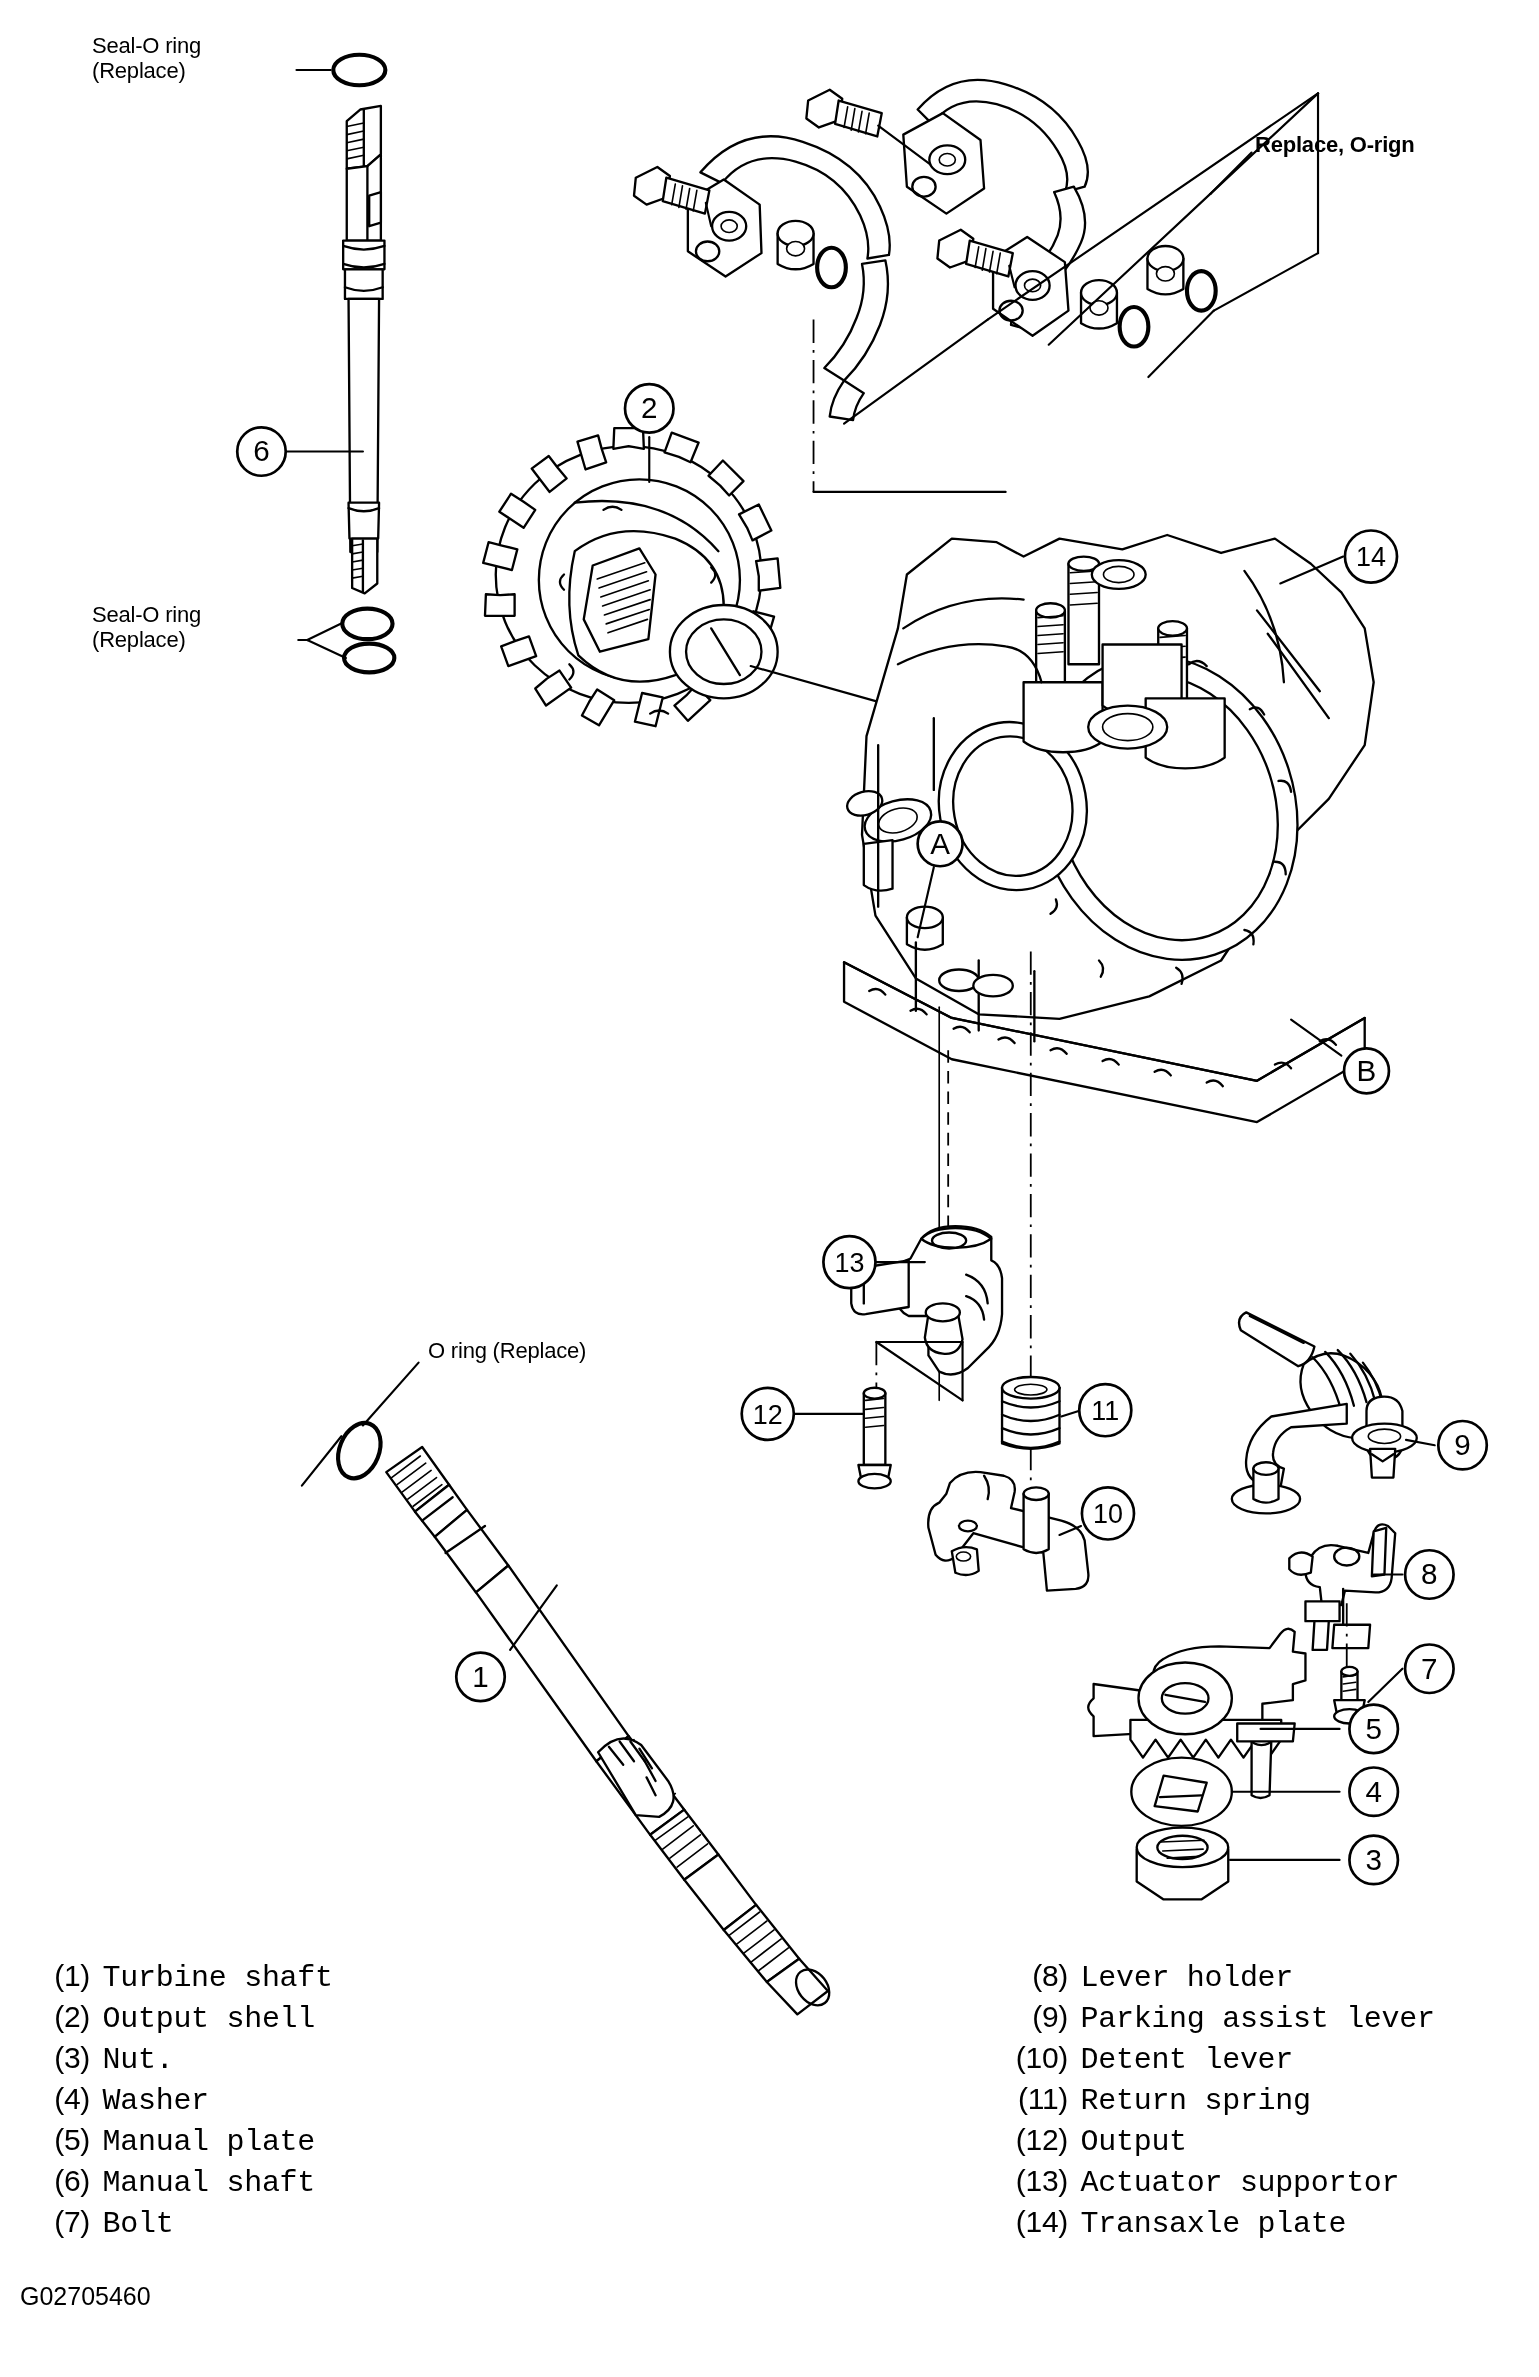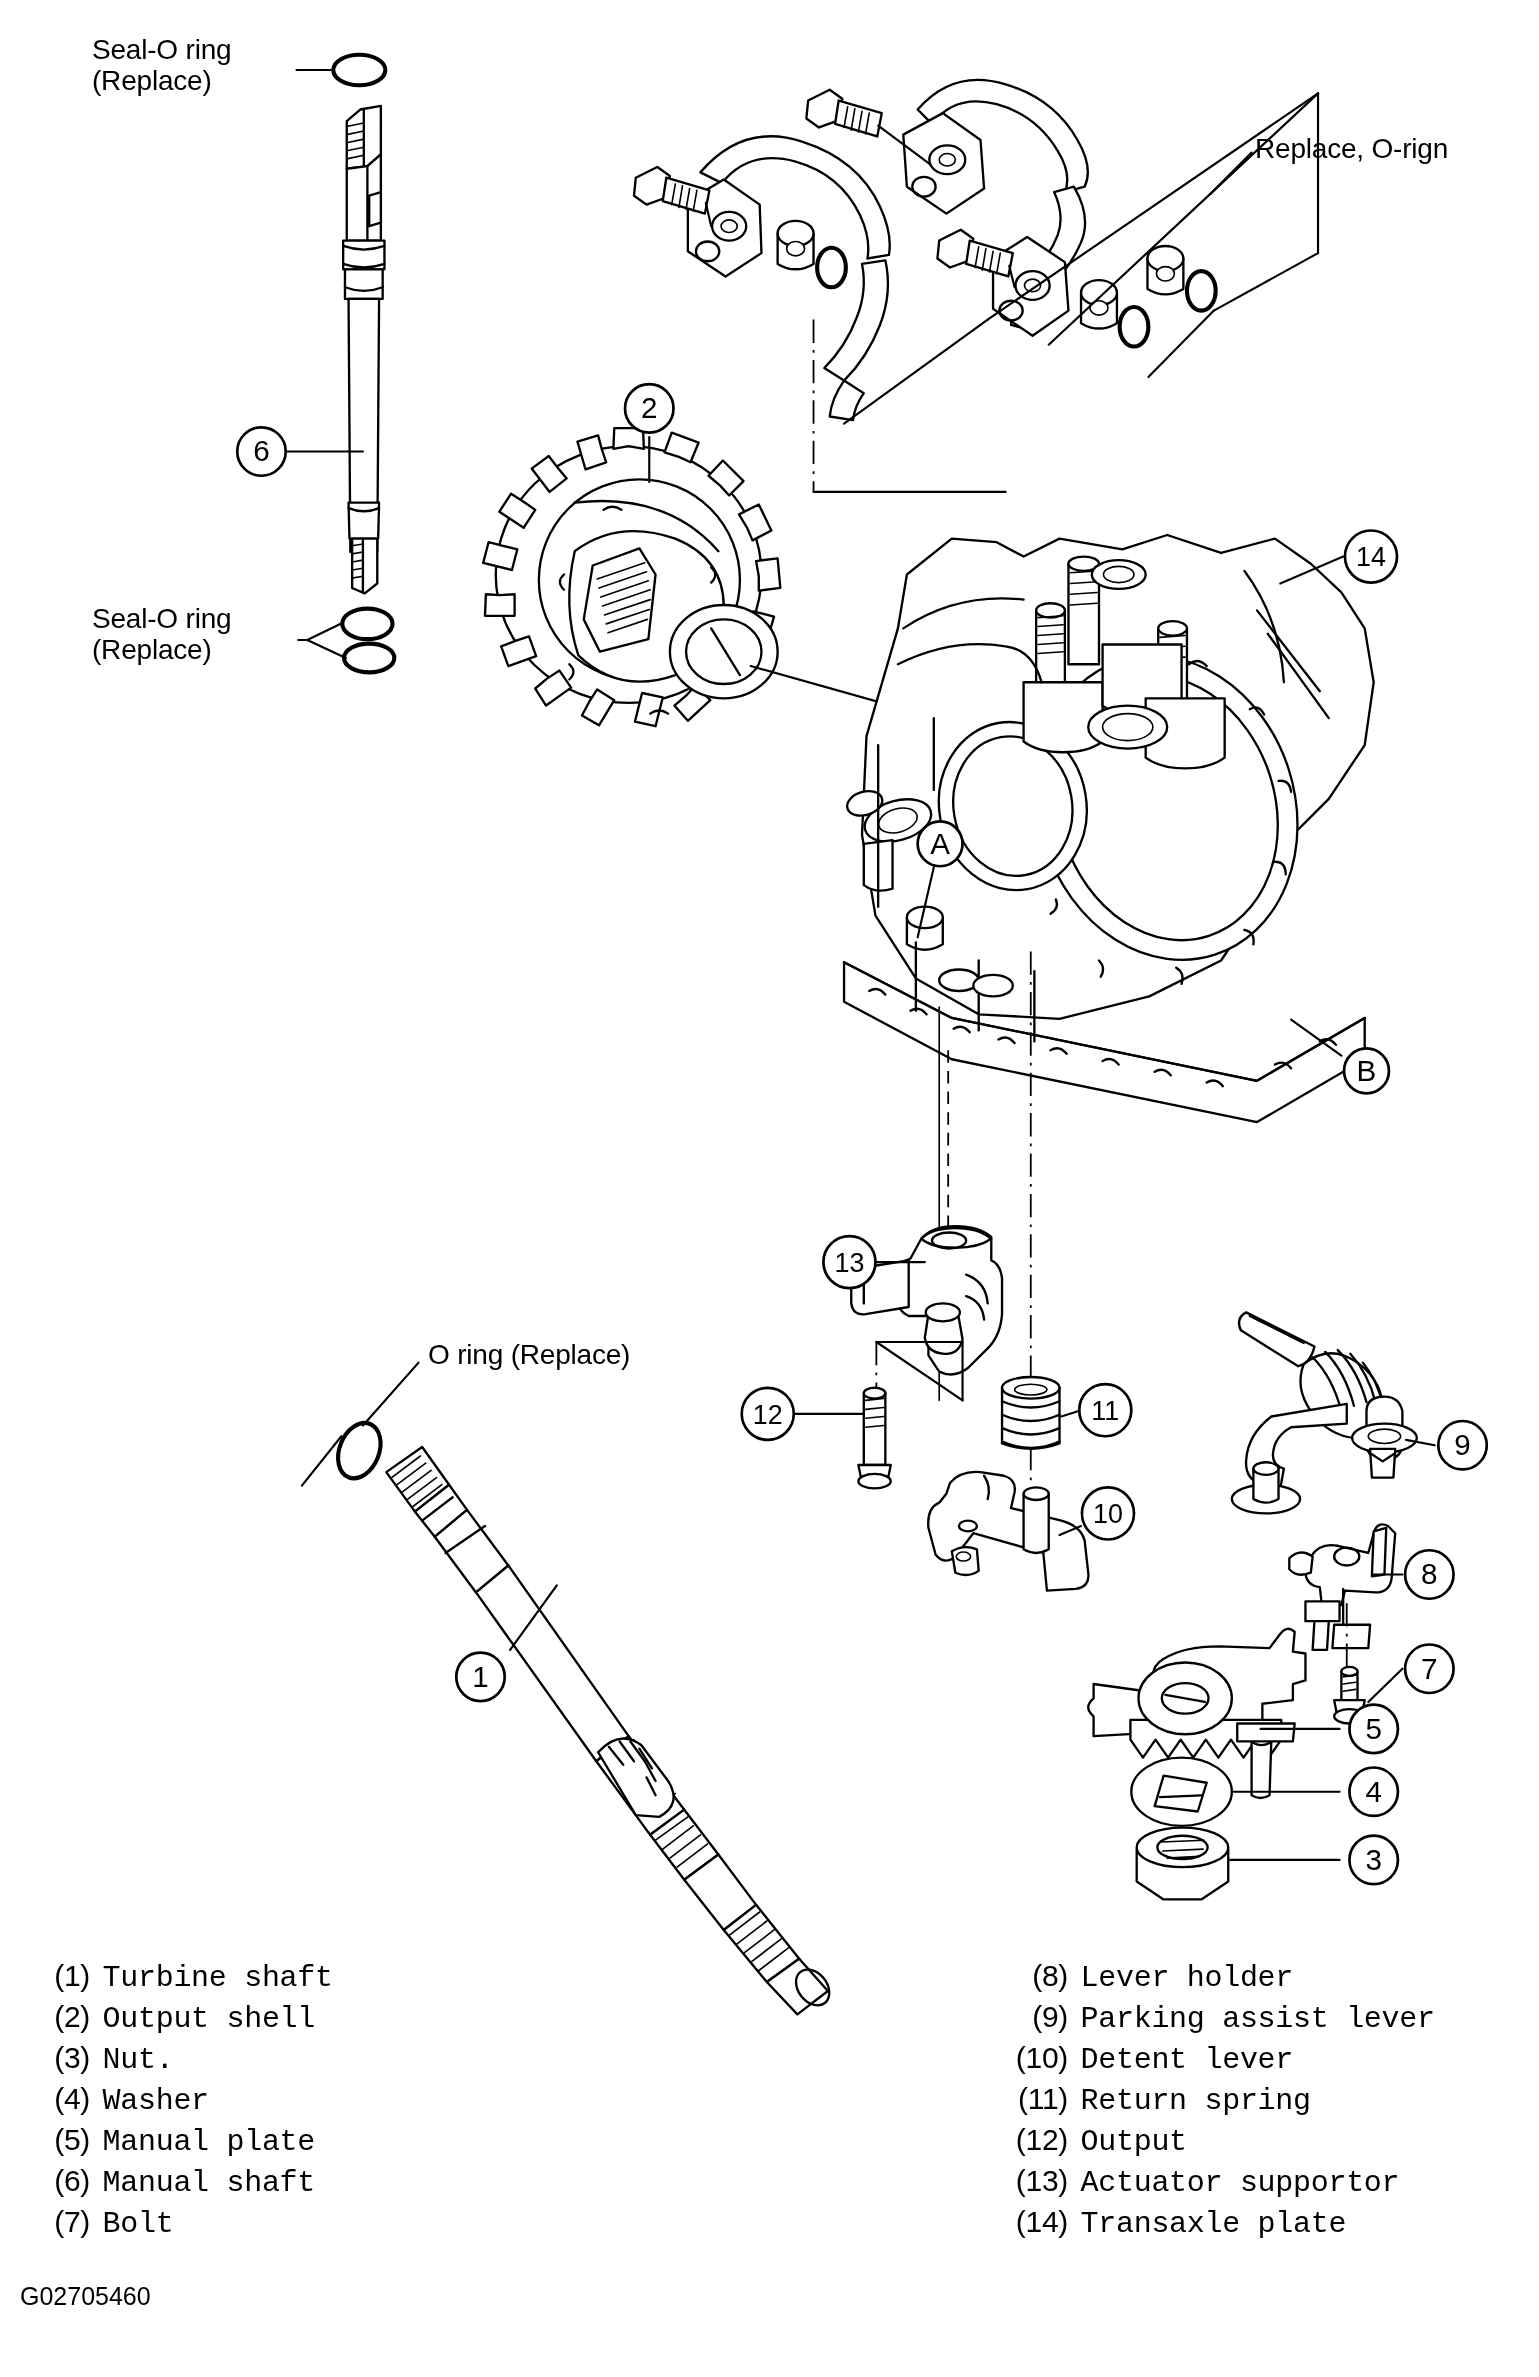--- a/index.html
+++ b/index.html
@@ -17,21 +17,21 @@
   }
   #figure{
     position:absolute;
     left:0; top:0;
     width:1540px;
     height:2377px;
   }
   
   .note{
     position:absolute;
-    font-size:28px;
+    font-size:22px;
     line-height:1.12;
     white-space:pre;
     letter-spacing:-0.2px;
   }
   
   #legend{
     position:absolute;
     left:0;
     top:1959px;
     width:1540px;
@@ -641,21 +641,21 @@
           <text class="caltxt" x="1522" y="1204">B</text>
         </g>
       </g>
   </svg>
 
   <div id="annotation-layer">
       <div class="note" style="left: 92px; top: 34px;">Seal-O ring
 (Replace)</div>
       <div class="note" style="left: 92px; top: 603px;">Seal-O ring
 (Replace)</div>
-      <div class="note" style="left: 1255px; top: 133px;">Replace, O-rign</div>
+      <div class="note" style="left: 1255px; top: 133px; font-weight: bold;">Replace, O-rign</div>
       <div class="note" style="left: 428px; top: 1339px;">O ring (Replace)</div>
     </div>
 
   <div id="legend">
     <div class="legcol left" id="legend-left">
         <div class="legrow">
           <span class="legnum">(1)</span>
           <span class="legtxt">Turbine shaft</span>
         </div>
         <div class="legrow">

